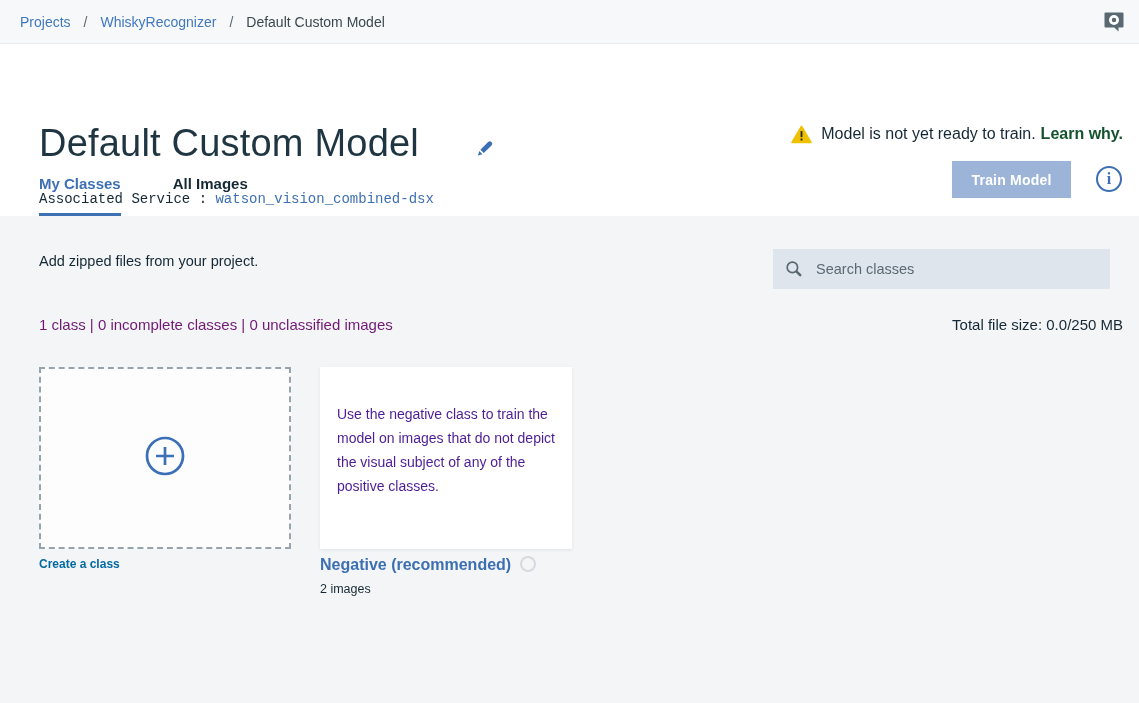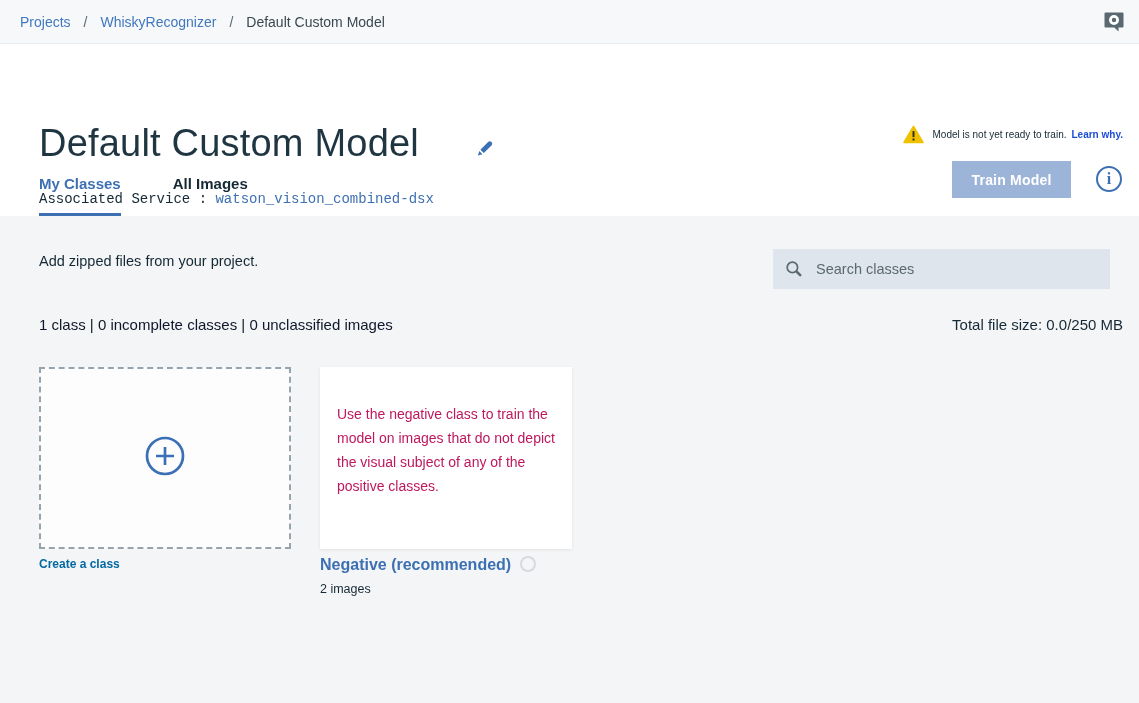--- a/index.html
+++ b/index.html
@@ -24,24 +24,24 @@
   
   .page-header { position:absolute; top:44px; left:0; right:0; height:172px; background:#ffffff; }
   .page-title {
     position:absolute; left:39px; top:78px;
     font-size:38px; font-weight:300; color:#1f3541; letter-spacing:0.2px; white-space:nowrap;
   }
   .edit-pencil { position:absolute; left:474px; top:93px; width:22px; height:22px; cursor:pointer; }
 
   .warning-row {
     position:absolute; top:80px; right:16px; height:20px;
-    display:flex; align-items:center; font-size:10px; color:#152935; white-space:nowrap;
+    display:flex; align-items:center; font-size:16px; color:#152935; white-space:nowrap;
   }
   .warning-icon { margin-right:9px; display:flex; }
-  .warning-link { color:#1d4ed8; font-weight:bold; margin-left:5px; cursor:pointer; }
+  .warning-link { color:#14532d; font-weight:bold; margin-left:5px; cursor:pointer; }
 
   .train-btn {
     position:absolute; top:117px; right:68px; width:119px; height:37px;
     background:#9cb4d8; color:#ffffff; font-size:14px; font-weight:bold;
     border:none; font-family:inherit; letter-spacing:0.2px; cursor:not-allowed;
   }
   .info-icon {
     position:absolute; top:122px; right:17px; width:26px; height:26px;
     border:2px solid #3d70b2; border-radius:50%; color:#3d70b2;
     font-family:"Liberation Serif", serif; font-weight:bold; font-size:16px;
@@ -68,37 +68,37 @@
     position:absolute; left:773px; top:33px; width:337px; height:40px;
     background:#dfe5ec; display:flex; align-items:center; padding:16px 12px;
   }
   .search-icon { display:flex; flex:0 0 auto; }
   .search-input {
     background:transparent; border:none; outline:none; width:100%;
     font-size:14.5px; color:#374850; margin-left:11px; font-family:inherit;
   }
   .search-input::placeholder { color:#5a6872; opacity:1; }
 
-  .summary-left { position:absolute; left:39px; top:100px; font-size:15px; color:#0f172a; }
+  .summary-left { position:absolute; left:39px; top:100px; font-size:15px; color:#701a75; }
   .summary-right { position:absolute; right:16px; top:100px; font-size:15px; color:#152935; }
 
   .create-box {
     position:absolute; left:39px; top:151px; width:252px; height:182px;
     border:2px dashed #97a4ae; background:#fdfdfe; cursor:pointer;
     display:flex; align-items:center; justify-content:center;
   }
   .create-label {
     position:absolute; left:39px; top:341px;
     font-size:12px; font-weight:bold; color:#0369a1; cursor:pointer;
   }
 
   .negative-card {
     position:absolute; left:320px; top:151px; width:252px; height:182px;
     background:#ffffff; box-shadow:0 1px 3px rgba(0,0,0,0.08);
-    padding:35px 16px 0 17px; font-size:14px; line-height:24px; color:#be185d;
+    padding:35px 16px 0 17px; font-size:14px; line-height:24px; color:#4c1d95;
   }
   .negative-title-row {
     position:absolute; left:320px; top:340px;
     display:flex; align-items:flex-start;
   }
   .negative-title { font-size:16px; font-weight:bold; color:#3d70b2; cursor:pointer; }
   .radio {
     width:16px; height:16px; margin-left:9px; flex:0 0 auto;
     border:2px solid #d5dae0; border-radius:50%; cursor:pointer; background:transparent;
   }

